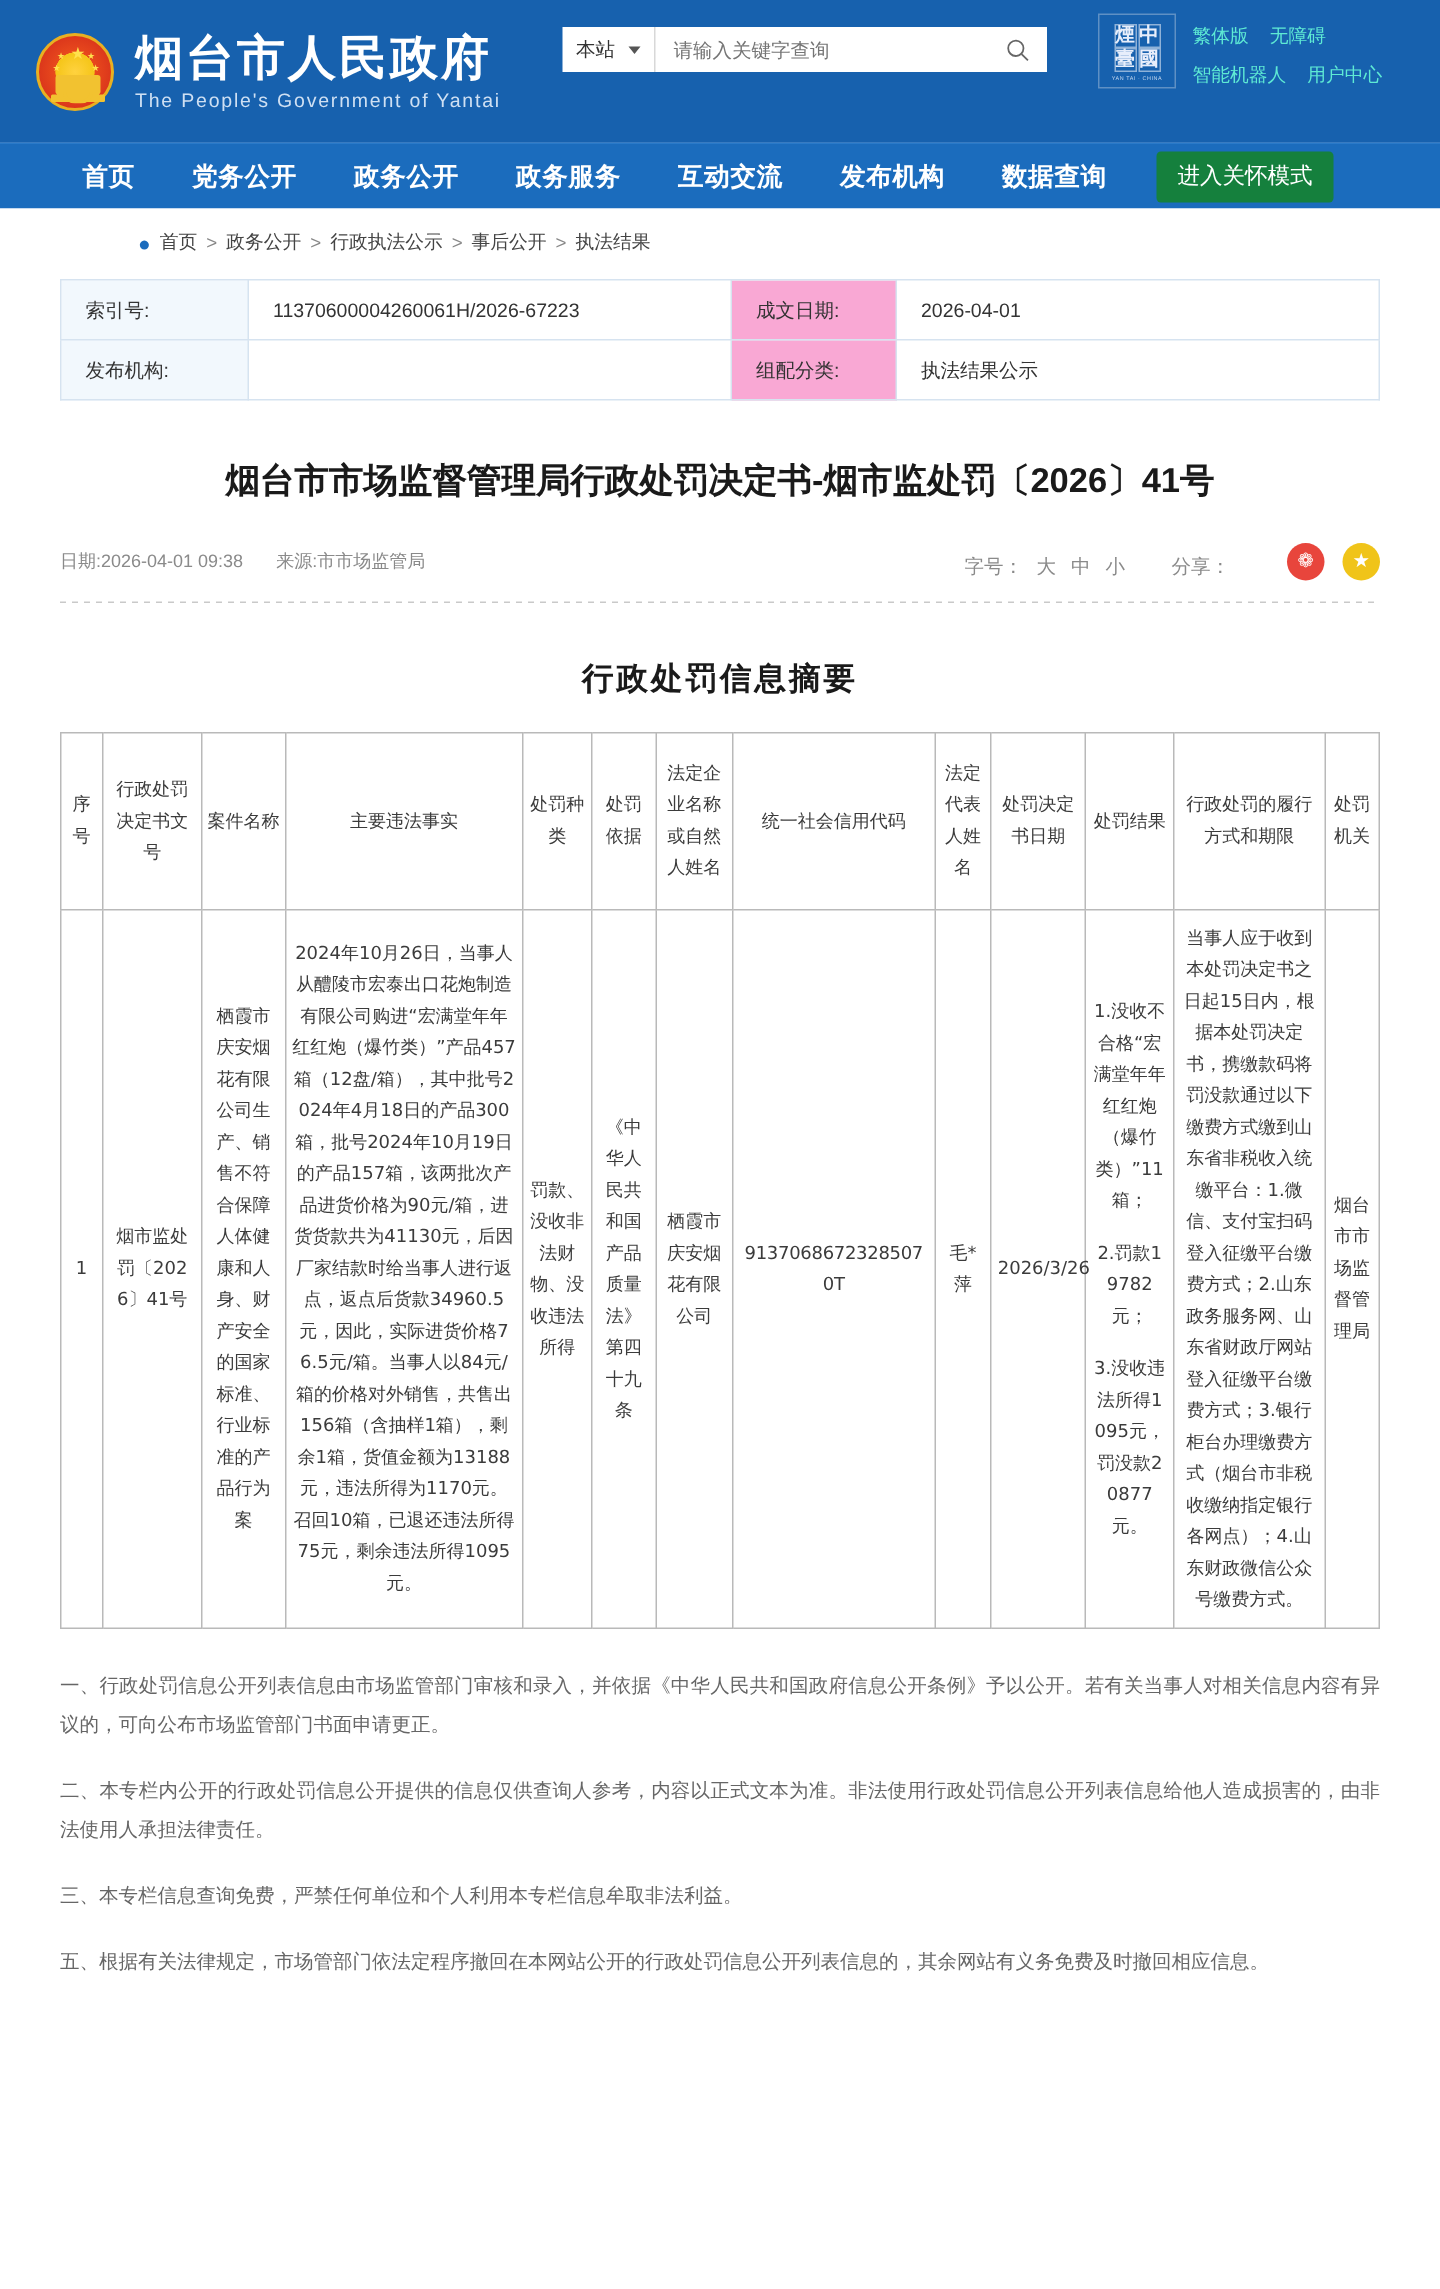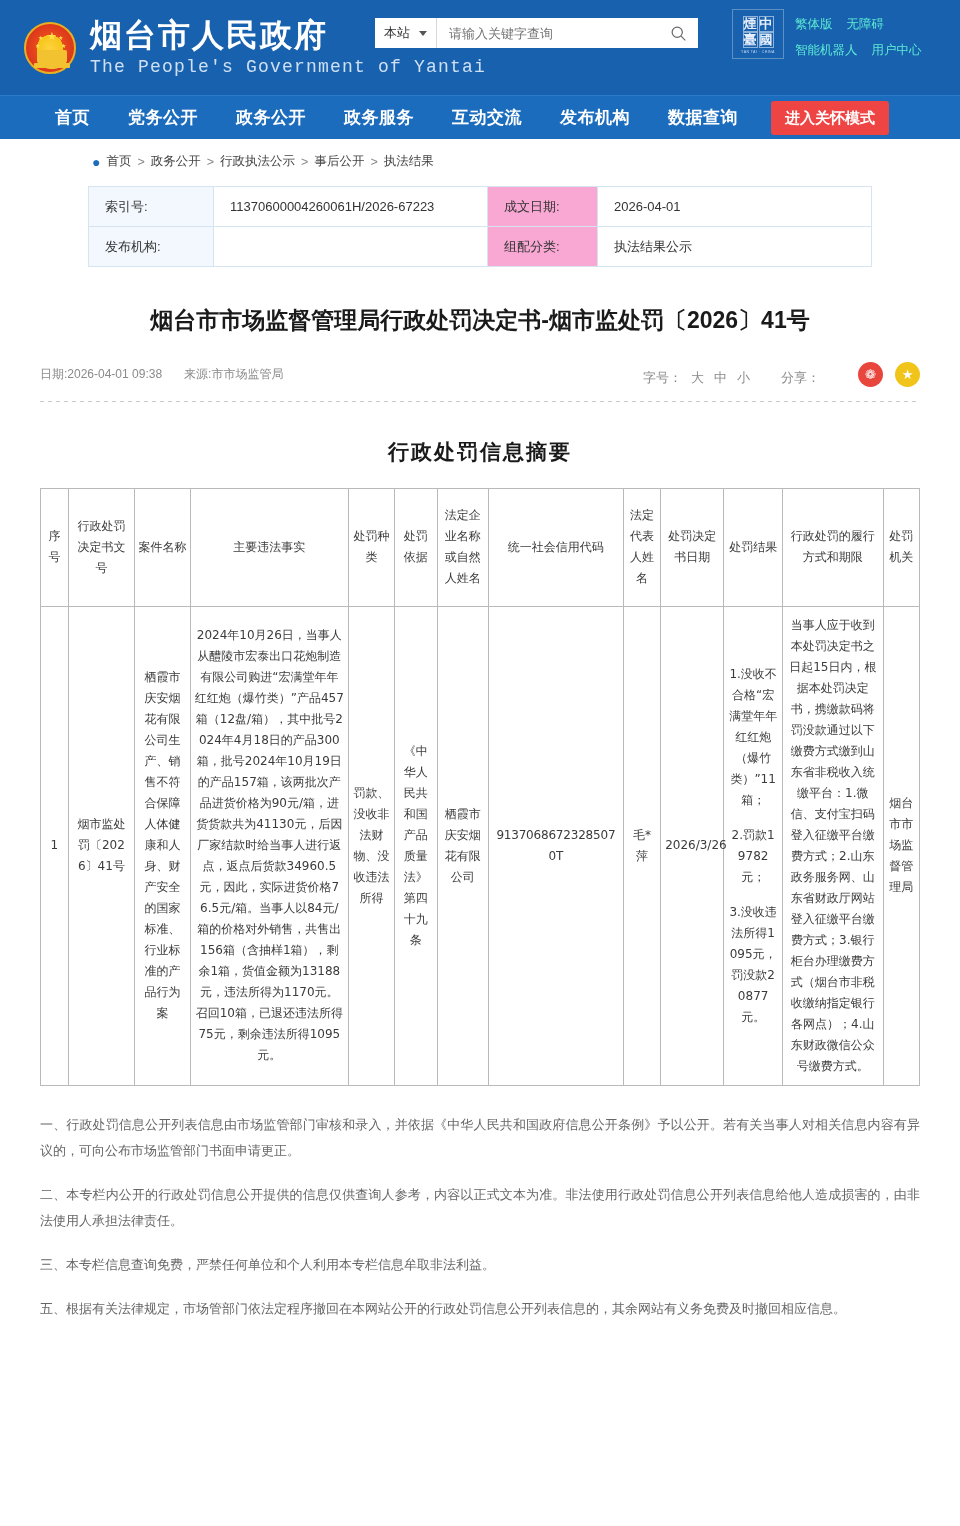--- a/index.html
+++ b/index.html
@@ -46,22 +46,22 @@
     position: absolute; left: 16px; top: 37px; width: 20px; height: 8px;
     border: 2px solid #f2c230; border-top: none;
     border-radius: 0 0 10px 10px;
   }
   .brand-text { margin-left: 14px; }
   .brand-cn {
     color: #ffffff; font-size: 32px; font-weight: bold; letter-spacing: 2px;
     line-height: 1.1; font-family: "Liberation Sans", "DejaVu Sans", sans-serif;
   }
   .brand-en {
-    color: #cfe0f3; font-size: 18px; letter-spacing: 1.2px; margin-top: 3px;
-    font-family: Liberation Mono, monospace;
+    color: #cfe0f3; font-size: 13px; letter-spacing: 1.2px; margin-top: 3px;
+    font-family: Liberation Sans, sans-serif;
   }
 
   .search-wrap {
     position: absolute; left: 375px; top: 18px;
     display: flex; align-items: center;
     background: #ffffff; height: 30px; width: 323px;
   }
   .search-scope {
     display: flex; align-items: center; justify-content: center; gap: 9px;
     width: 62px; height: 100%; font-size: 13px; color: #333;
@@ -115,42 +115,42 @@
     width: 960px; height: 44px; background: #1b6cbd;
     display: flex; align-items: center; padding-left: 36px;
     border-top: 1px solid #2a7ac9;
   }
   .nav-item {
     color: #ffffff; font-size: 17px; font-weight: bold;
     padding: 0 19px; line-height: 44px; cursor: pointer;
     letter-spacing: .5px; white-space: nowrap;
   }
   .nav-care {
-    margin-left: 14px; background: #ef4444; color: #ffffff;
-    font-size: 15px; font-weight: bold; height: 34px; line-height: 34px;
+    margin-left: 14px; background: #15803d; color: #ffffff;
+    font-size: 15px; font-weight: normal; height: 34px; line-height: 34px;
     padding: 0 14px; border-radius: 3px; cursor: pointer; white-space: nowrap;
   }
 
   
   .page {
     width: 960px; padding: 0 40px; background: #fff;
   }
 
   
   .breadcrumb {
     display: flex; align-items: center; gap: 6px;
     padding: 14px 0 10px 52px; font-size: 12.5px; color: #555;
   }
   .pin-icon { color: #1b6cbd; font-size: 14px; line-height: 1; }
   .breadcrumb .crumb { color: #444; cursor: pointer; }
   .breadcrumb .sep { color: #888; }
 
   
   .meta-table {
-    width: 784px; margin: 6px auto 0 auto; border-collapse: collapse;
+    width: 880px; margin: 6px auto 0 auto; border-collapse: collapse;
     table-layout: fixed;
     padding-left: 47px;
   }
   .meta-table td {
     border: 1px solid #d6e3f0; height: 40px; font-size: 13px; color: #333;
     padding: 0 16px; vertical-align: middle;
   }
   .meta-table td.k {
     background: #f2f8fd; width: 125px; color: #333;
   }

